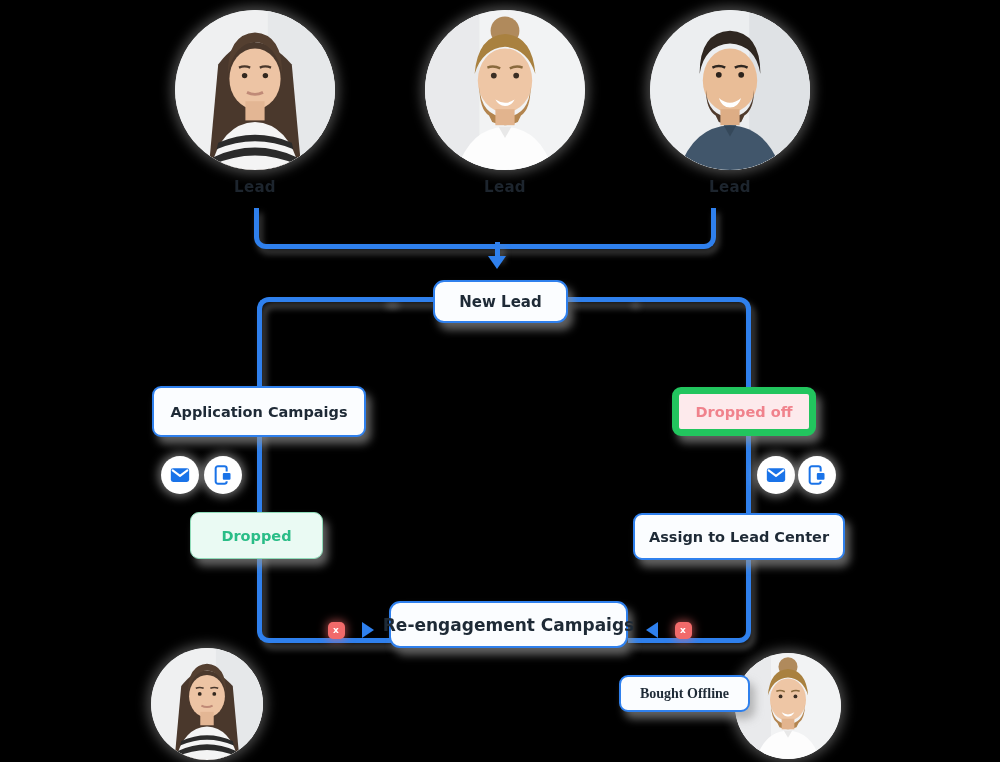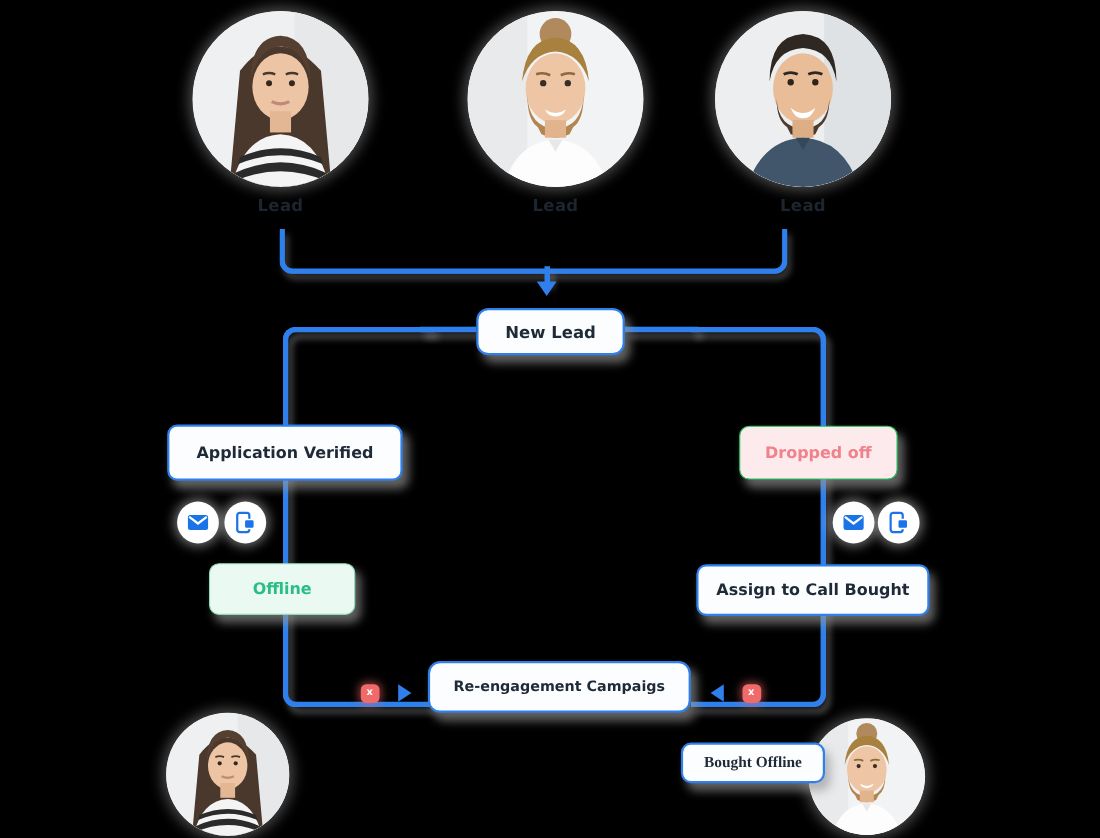--- a/index.html
+++ b/index.html
@@ -46,21 +46,21 @@
     border-left:12px solid #2f80ed;}
   .arrow-left{position:absolute;z-index:3;width:0;height:0;
     border-top:8px solid transparent;border-bottom:8px solid transparent;
     border-right:12px solid #2f80ed;}
   
   .node{position:absolute;z-index:2;display:flex;align-items:center;justify-content:center;
     box-sizing:border-box;white-space:nowrap;
     background:#fbfdff;border:2px solid #2f80ed;border-radius:9px;
     color:#1e2a36;font-weight:bold;
     box-shadow:5px 7px 9px rgba(150,150,150,0.65);}
-  .node-pink{background:#fdeaec;border:1px solid #22c55e;color:#f0828c;}
+  .node-pink{background:#fdeaec;border:7px solid #22c55e;color:#f0828c;}
   .node-green{background:#eafaf3;border:1.5px solid #8edbb8;color:#2abd87;}
   
   .chan{position:absolute;z-index:3;width:38px;height:38px;border-radius:50%;
     background:#fff;display:flex;align-items:center;justify-content:center;
     box-shadow:0 0 10px 3px rgba(235,235,235,0.45);}
   .chan svg{width:22px;height:22px;display:block;}
   
   .blocked{position:absolute;z-index:4;width:17px;height:17px;border-radius:5px;
     background:#f16a6a;color:#fff;display:flex;align-items:center;justify-content:center;
     font-size:9px;font-weight:bold;line-height:1;
@@ -169,36 +169,36 @@
   </div>
   <div class="blocked" style="left:674.5px;top:621.5px;">
     <span>x</span>
   </div>
 
   <div class="node" style="left:433px;top:280px;width:135px;height:43px;font-size:15px;border-radius:11px;">
     <span>New Lead</span>
   </div>
 
   <div class="node" style="left:152px;top:386px;width:214px;height:51px;font-size:14.5px;">
-    <span>Application Verified</span>
+    <span>Application Campaigs</span>
   </div>
 
   <div class="node node-pink" style="left:672px;top:387px;width:144px;height:49px;font-size:14.5px;">
     <span>Dropped off</span>
   </div>
 
   <div class="node node-green" style="left:190px;top:512px;width:133px;height:47px;font-size:14.5px;">
-    <span>Offline</span>
+    <span>Dropped</span>
   </div>
 
   <div class="node" style="left:633px;top:513px;width:212px;height:47px;font-size:14.5px;">
-    <span>Assign to Call Bought</span>
-  </div>
-
-  <div class="node" style="left:389px;top:601px;width:239px;height:47px;font-size:13px;border-radius:11px;">
+    <span>Assign to Lead Center</span>
+  </div>
+
+  <div class="node" style="left:389px;top:601px;width:239px;height:47px;font-size:17px;border-radius:11px;">
     <span>Re-engagement Campaigs</span>
   </div>
 
 
   <div class="node" style="left:619px;top:675px;width:131px;height:37px;font-size:14px;font-family:Liberation Serif, serif;">
     <span>Bought Offline</span>
   </div>
 
   <div class="chan" style="left:161px;top:456px;">
     <svg viewBox="0 0 24 24">

